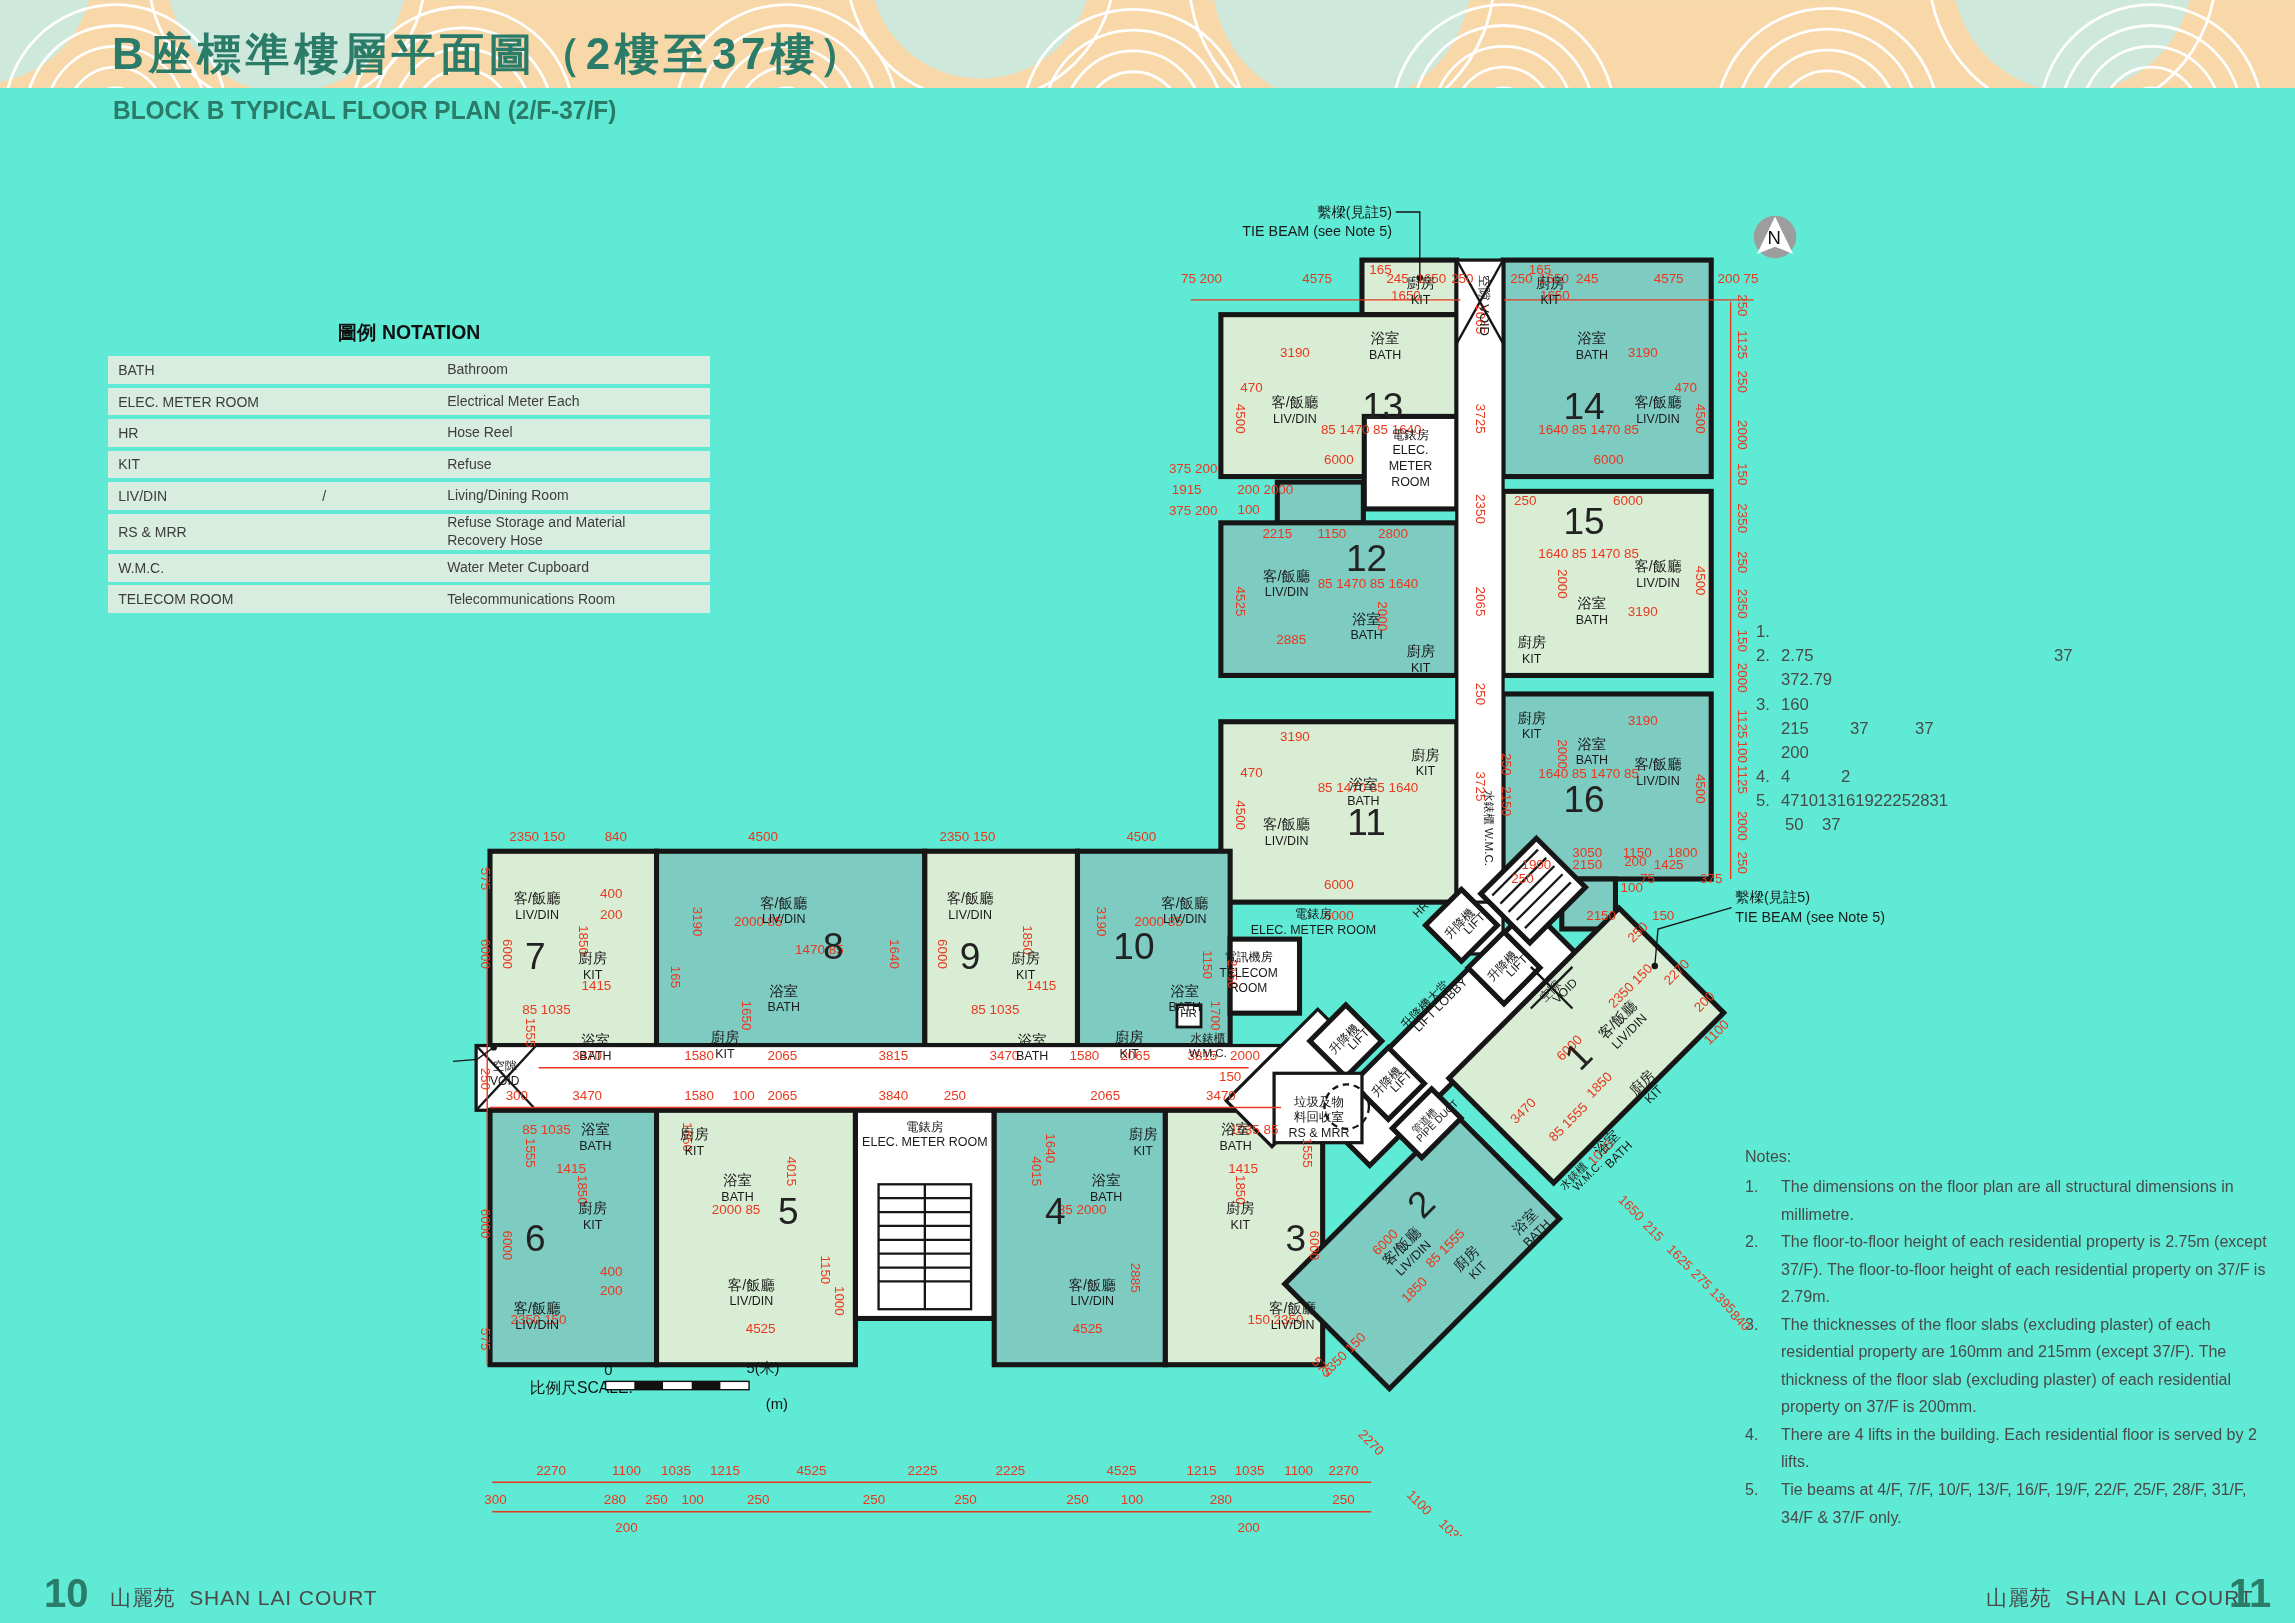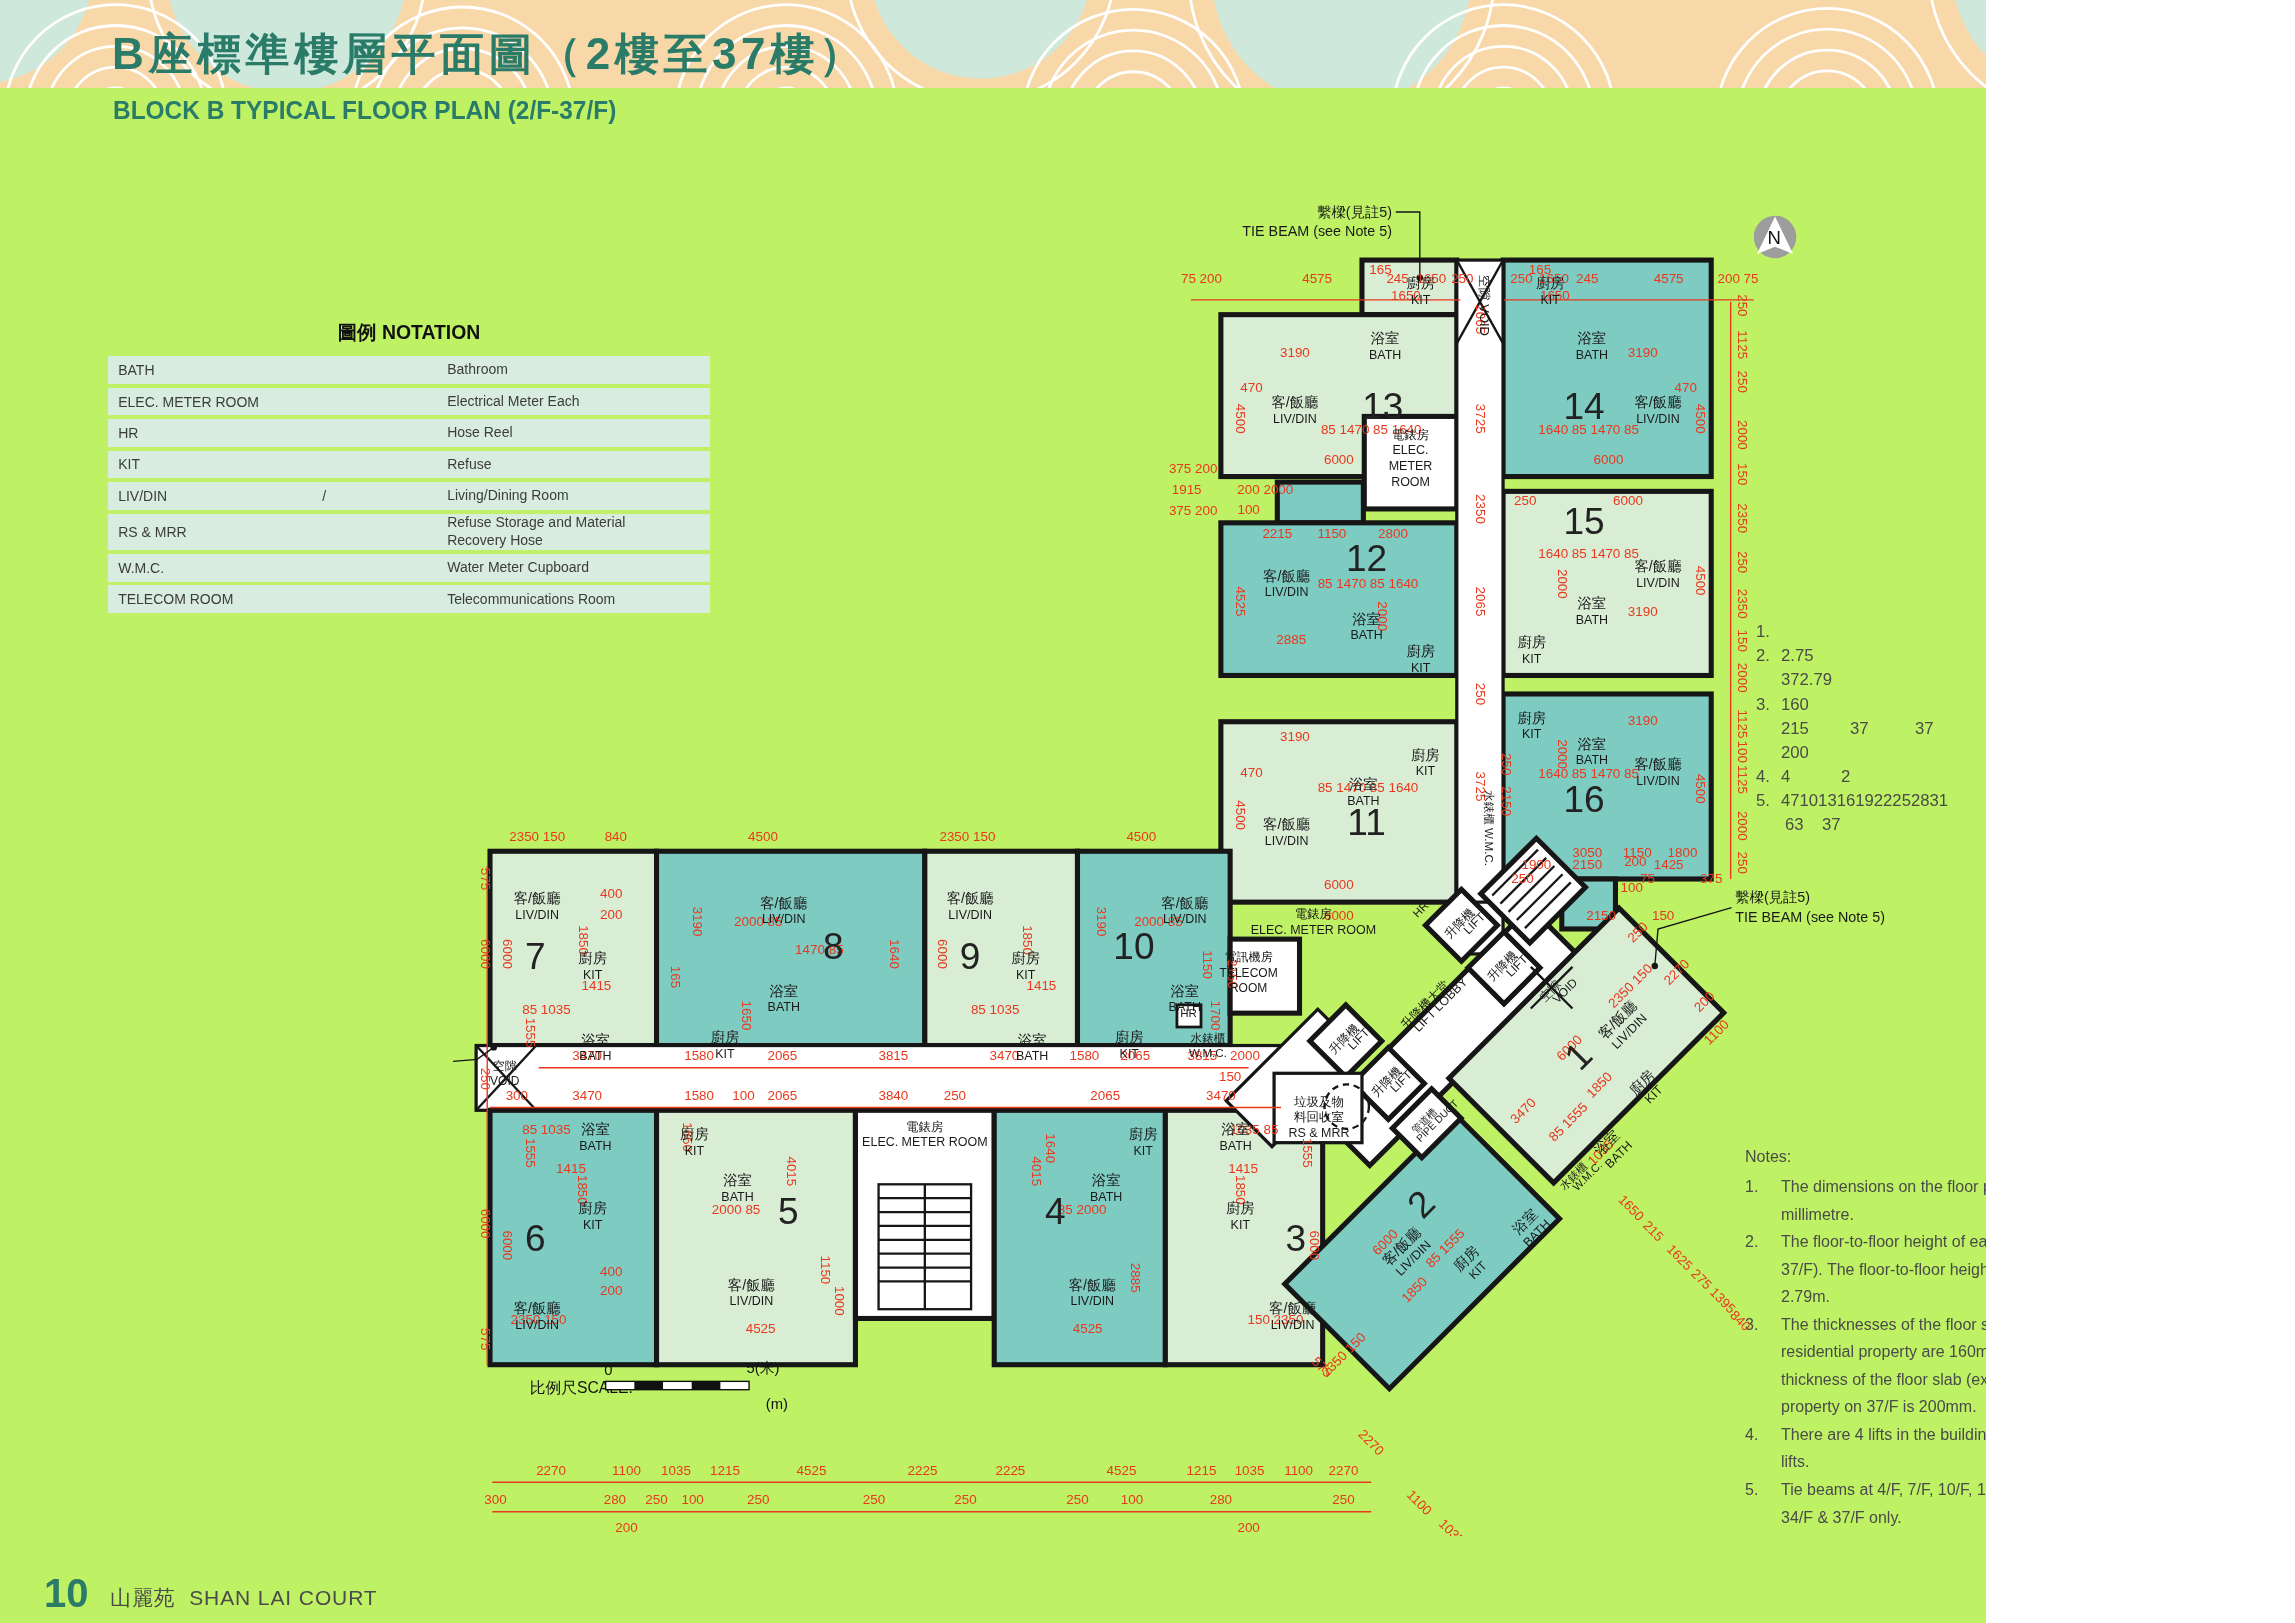--- a/index.html
+++ b/index.html
@@ -1,16 +1,16 @@
 <!DOCTYPE html>
 <html style="font-size:7.4px"><head>
 <meta charset="utf-8">
 <style>
   html,body{margin:0;padding:0;background:#fff;}
-  #page{position:relative;width:1986px;height:1623px;background:#bef264;overflow:hidden;
+  #page{position:relative;width:2295px;height:1623px;background:#5eead4;overflow:hidden;
         font-family:"Liberation Sans","DejaVu Sans",sans-serif;}
   .abs{position:absolute;}
   #title-zh{left:112px;top:25px;font-size:44px;color:#2a7b68;letter-spacing:4.6px;font-weight:bold;white-space:nowrap;}
   #title-en{left:113px;top:95px;font-size:26px;color:#2a7b68;font-weight:bold;letter-spacing:0;transform:scaleX(.94);transform-origin:left top;white-space:nowrap;}
   #notation{left:108px;top:319px;width:602px;}
   #notation .nt-title{font-size:19.4px;font-weight:bold;color:#111;margin-bottom:10.2px;text-align:center;}
   .nt-row{display:flex;background:#d9ece0;margin-bottom:3.7px;align-items:center;
           font-size:14px;color:#3c3c3c;min-height:26px;padding:0.9px 0 0.9px 10.2px;}
   .nt-abbr{width:204px;flex:none;}
   .nt-mid{width:125px;flex:none;}
@@ -160,21 +160,21 @@
       <span style="left: 1781px; top: 695px;">160</span>
       <span style="left: 1781px; top: 719px;">215</span>
       <span style="left: 1850px; top: 719px;">37</span>
       <span style="left: 1915px; top: 719px;">37</span>
       <span style="left: 1781px; top: 743px;">200</span>
       <span style="left: 1756px; top: 767px;">4.</span>
       <span style="left: 1781px; top: 767px;">4</span>
       <span style="left: 1841px; top: 767px;">2</span>
       <span style="left: 1756px; top: 791px;">5.</span>
       <span style="left: 1781px; top: 791px;">471013161922252831</span>
-      <span style="left: 1785px; top: 815px;">63</span>
+      <span style="left: 1785px; top: 815px;">50</span>
       <span style="left: 1822px; top: 815px;">37</span>
     </div>
 
   <div class="abs" id="notes-en">
     <div class="nt">Notes:</div>
     <ol id="notes-en-list">
         <li><span class="n">1.</span><span>The dimensions on the floor plan are all structural dimensions in millimetre.</span></li>
         <li><span class="n">2.</span><span>The floor-to-floor height of each residential property is 2.75m (except 37/F). The floor-to-floor height of each residential property on 37/F is 2.79m.</span></li>
         <li><span class="n">3.</span><span>The thicknesses of the floor slabs (excluding plaster) of each residential property are 160mm and 215mm (except 37/F). The thickness of the floor slab (excluding plaster) of each residential property on 37/F is 200mm.</span></li>
         <li><span class="n">4.</span><span>There are 4 lifts in the building. Each residential floor is served by 2 lifts.</span></li>

